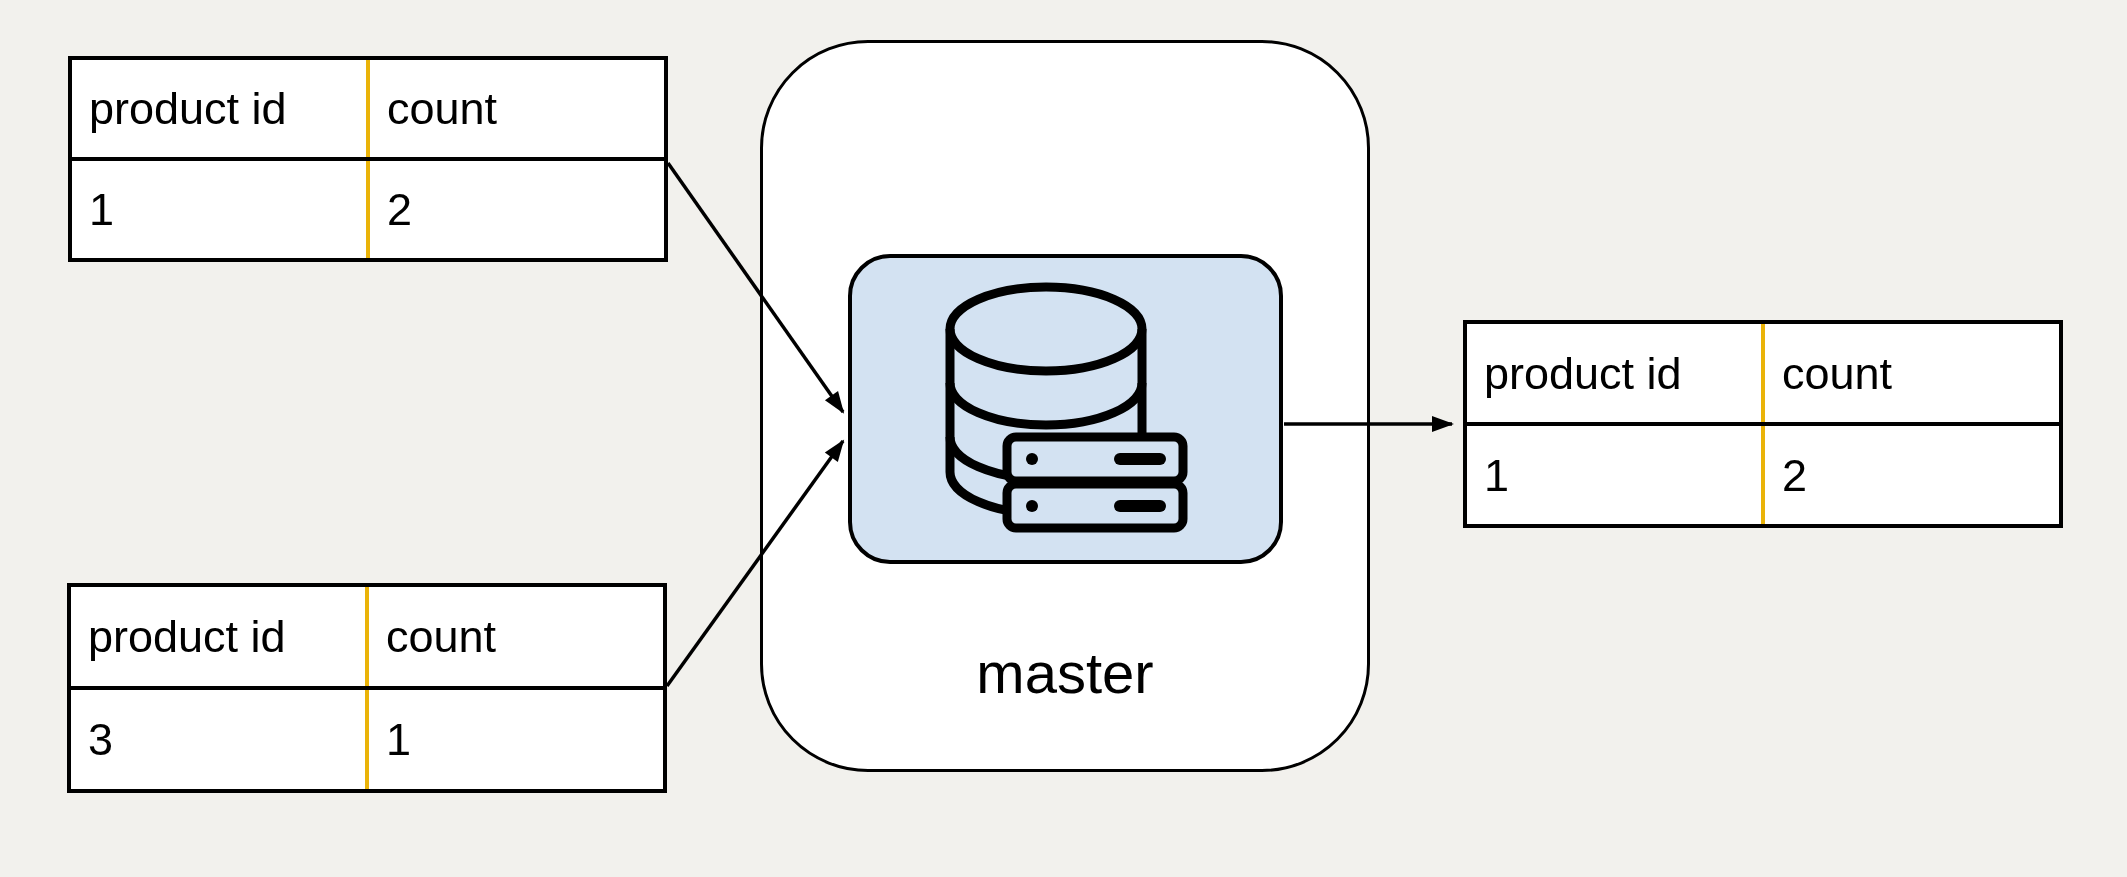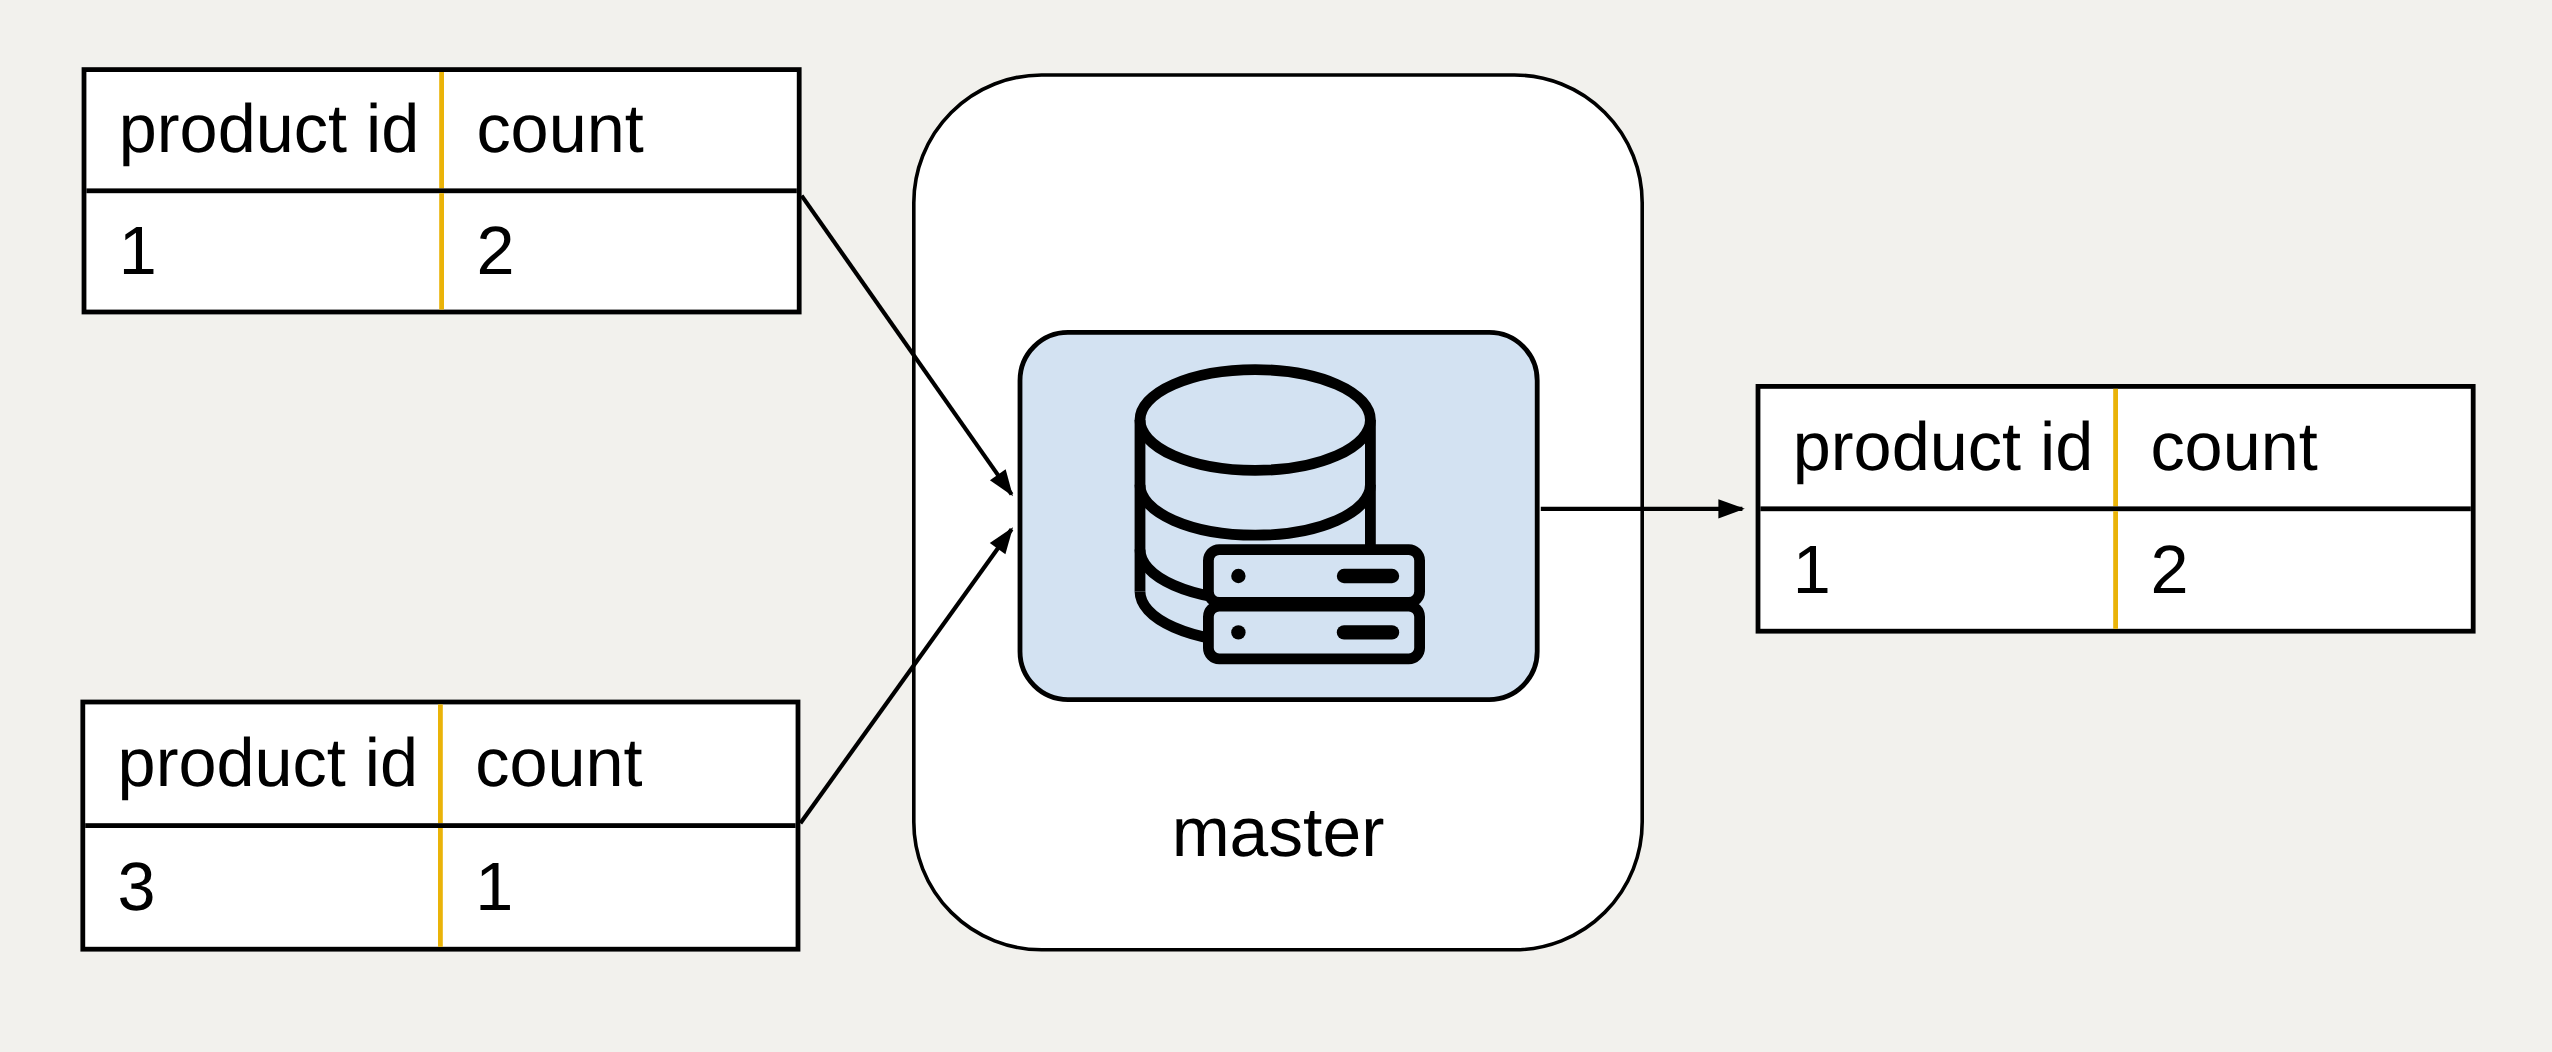--- a/index.html
+++ b/index.html
@@ -25,36 +25,36 @@
     border: 4px solid #000;
     display: flex;
     flex-direction: column;
   }
   .trow { display: flex; flex: 1; min-height: 0; }
   .trow + .trow { border-top: 4px solid #000; }
   .tcell {
     flex: 1;
     display: flex;
     align-items: center;
-    padding-left: 27px;
-    font-size: 57px;
+    padding-left: 17px;
+    font-size: 45px;
     line-height: 1;
     white-space: nowrap;
     overflow: hidden;
   }
   .tcell + .tcell { border-left: 4px solid #eab308; }
 
   .t1 { left: 68px;   top: 56px;  width: 600px; height: 206px; }
   .t2 { left: 67px;   top: 583px; width: 600px; height: 210px; }
   .t3 { left: 1463px; top: 320px; width: 600px; height: 208px; }
 
   
   .master {
     position: absolute;
-    left: 760px; top: 61px;
+    left: 760px; top: 40px;
     width: 610px; height: 732px;
     box-sizing: border-box;
     background: #ffffff;
     border: 3px solid #000;
     border-radius: 108px;
   }
   .icon-panel {
     position: absolute;
     left: 85px; top: 211px;
     width: 435px; height: 310px;

